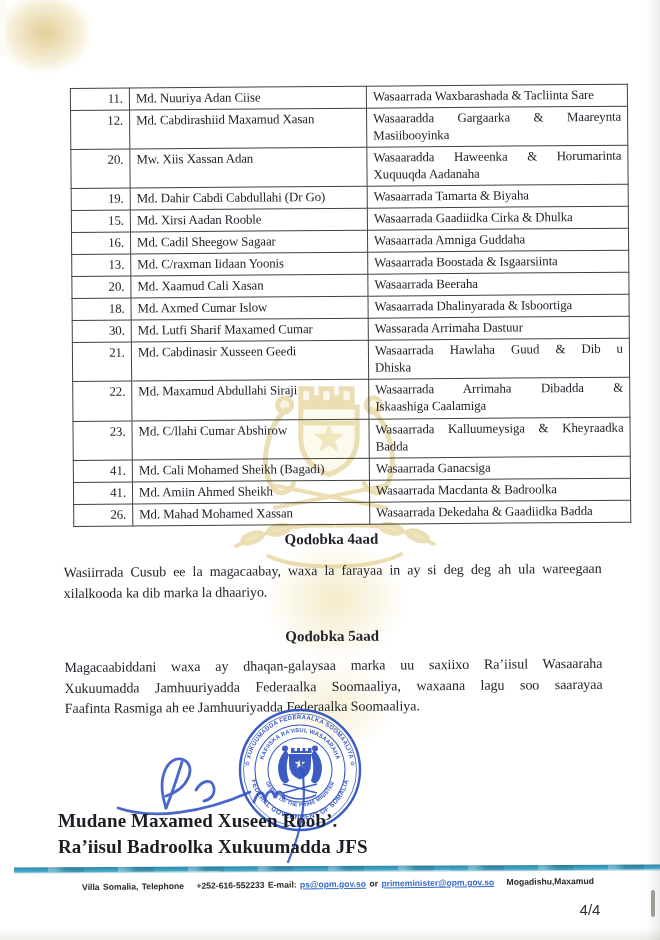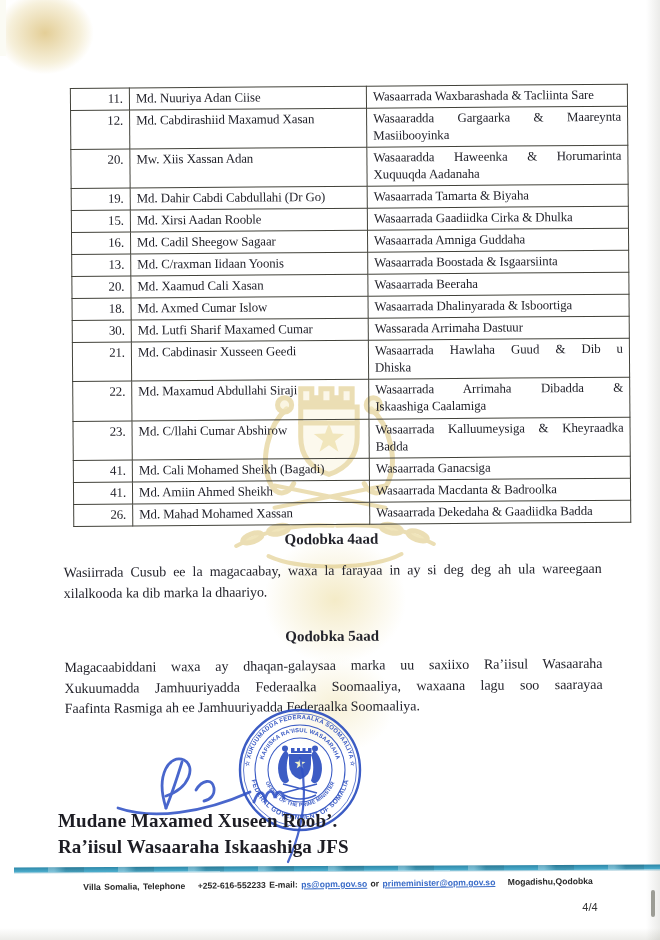--- a/index.html
+++ b/index.html
@@ -57,21 +57,21 @@
     background:linear-gradient(180deg,#2d87a8,#4fb0cf);
     box-shadow:0 1px 0 rgba(45,135,168,.35);transform:rotate(-0.25deg);}
   .footer-line:after{content:"";display:block;width:100%;height:100%;
     background:repeating-linear-gradient(90deg,rgba(255,255,255,0) 0 34px,rgba(255,255,255,.28) 34px 40px,rgba(0,0,0,.10) 52px 70px);}
   .footer{position:absolute;left:58px;top:879px;width:560px;text-align:center;
     font-family:"Liberation Sans",sans-serif;font-weight:bold;font-size:8.6px;
     color:#2a2a2a;transform:rotate(-0.7deg);word-spacing:1px;white-space:nowrap;}
   .footer .lnk{color:#3a6cc8;text-decoration:underline;cursor:pointer;}
   .footer .gap{display:inline-block;width:9px;}
   .page-num{position:absolute;left:568px;top:901px;width:44px;
-    font-family:"Liberation Sans",sans-serif;font-size:11px;color:#333;
+    font-family:"Liberation Sans",sans-serif;font-size:15px;color:#333;
     text-align:center;}
   svg text{font-family:"Liberation Sans",sans-serif;font-weight:bold;}
 </style>
 </head>
 <body>
 
 <div class="page">
   <div class="stain stain-tl"></div>
   <div class="stain stain-mid"></div>
   <div class="stain stain-low"></div>
@@ -272,29 +272,29 @@
     <path d="M 10 80 C 45 92 95 85 142 64"></path>
     <path d="M 58 80 C 47 46 62 26 76 32 C 88 38 82 60 58 68"></path>
     <path d="M 74 34 C 69 50 64 66 58 80"></path>
     <path d="M 88 62 C 94 52 104 50 106 60 C 107 67 102 72 96 73"></path>
     <path d="M 146 74 C 150 62 155 62 157 71 C 160 61 165 61 167 70 C 169 62 174 62 176 70"></path>
     <path d="M 192 30 C 200 64 196 98 180 134" stroke-width="2.2"></path>
   </svg>
 
   <div class="signatory">
     <div class="sig-name">Mudane Maxamed Xuseen Roob’.</div>
-    <div class="sig-title">Ra’iisul Wasaaraha Iskaashiga JFS</div>
+    <div class="sig-title">Ra’iisul Badroolka Xukuumadda JFS</div>
   </div>
 
   <div class="footer-line"></div>
   <div class="footer">
     <span>Villa Somalia, Telephone</span><span class="gap"></span>
     <span>+252-616-552233</span>
     <span>E-mail:</span>
     <span class="lnk">ps@opm.gov.so</span>
     <span>or</span>
     <span class="lnk">primeminister@opm.gov.so</span><span class="gap"></span>
-    <span>Mogadishu,Qodobka</span>
+    <span>Mogadishu,Maxamud</span>
   </div>
   <div class="page-num">4/4</div>
 
   <div class="right-mark"></div>
 </div>
 
 </body></html>

